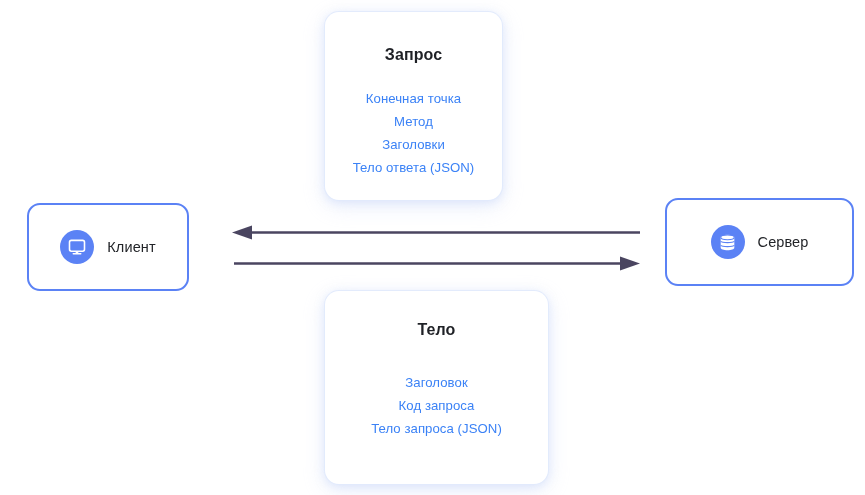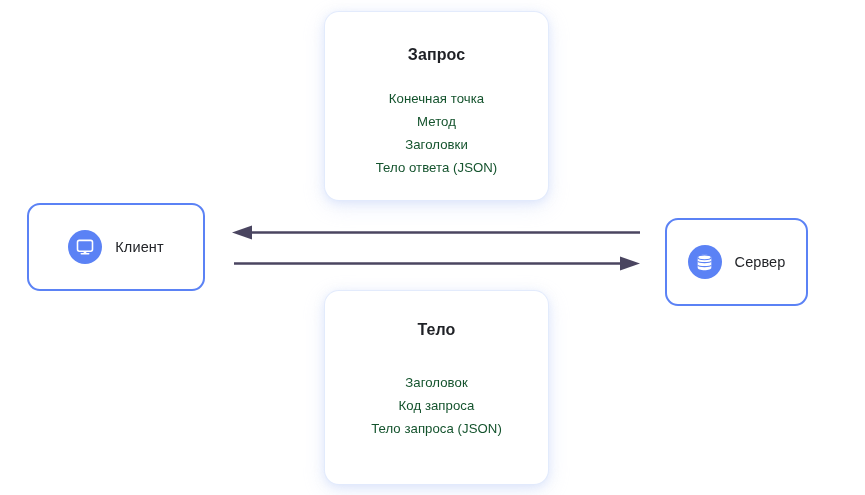--- a/index.html
+++ b/index.html
@@ -47,35 +47,35 @@
     flex: 0 0 auto;
   }
   .node-badge svg { display: block; }
   .node-label {
     font-size: 14.5px;
     color: #222428;
     letter-spacing: 0.1px;
     white-space: nowrap;
   }
 
-  #node-client { left: 27px;  top: 203px; width: 178px; height: 88px; }
-  #node-server { left: 665px; top: 218px; width: 143px; height: 88px; }
+  #node-client { left: 27px;  top: 203px; width: 162px; height: 88px; }
+  #node-server { left: 665px; top: 198px; width: 189px; height: 88px; }
 
   
   .card {
     position: absolute;
     box-sizing: border-box;
     background: #ffffff;
     border-radius: 14px;
     box-shadow: 0 0 0 1px rgba(226,234,252,0.95),
                 0 2px 10px rgba(196,212,248,0.50),
                 0 6px 22px rgba(205,218,250,0.42);
     text-align: center;
   }
-  #card-request  { left: 325px; top: 12px;  width: 223px; height: 188px; }
+  #card-request  { left: 325px; top: 12px;  width: 177px; height: 188px; }
   #card-response { left: 325px; top: 291px; width: 223px; height: 193px; }
 
   .card-title {
     font-size: 16px;
     font-weight: bold;
     color: #1f2126;
     letter-spacing: 0.1px;
   }
   #card-request  .card-title { margin-top: 34px; }
   #card-response .card-title { margin-top: 30px; }
@@ -84,21 +84,21 @@
     list-style: none;
     margin: 0;
     padding: 0;
   }
   #card-request  .card-lines { margin-top: 23px; }
   #card-response .card-lines { margin-top: 32px; }
 
   .card-line {
     font-size: 13.2px;
     line-height: 23px;
-    color: #14532d;
+    color: #3b82f6;
     letter-spacing: 0.05px;
     white-space: nowrap;
   }
 
   
   #arrow-layer {
     position: absolute;
     left: 0;
     top: 0;
     width: 865px;

